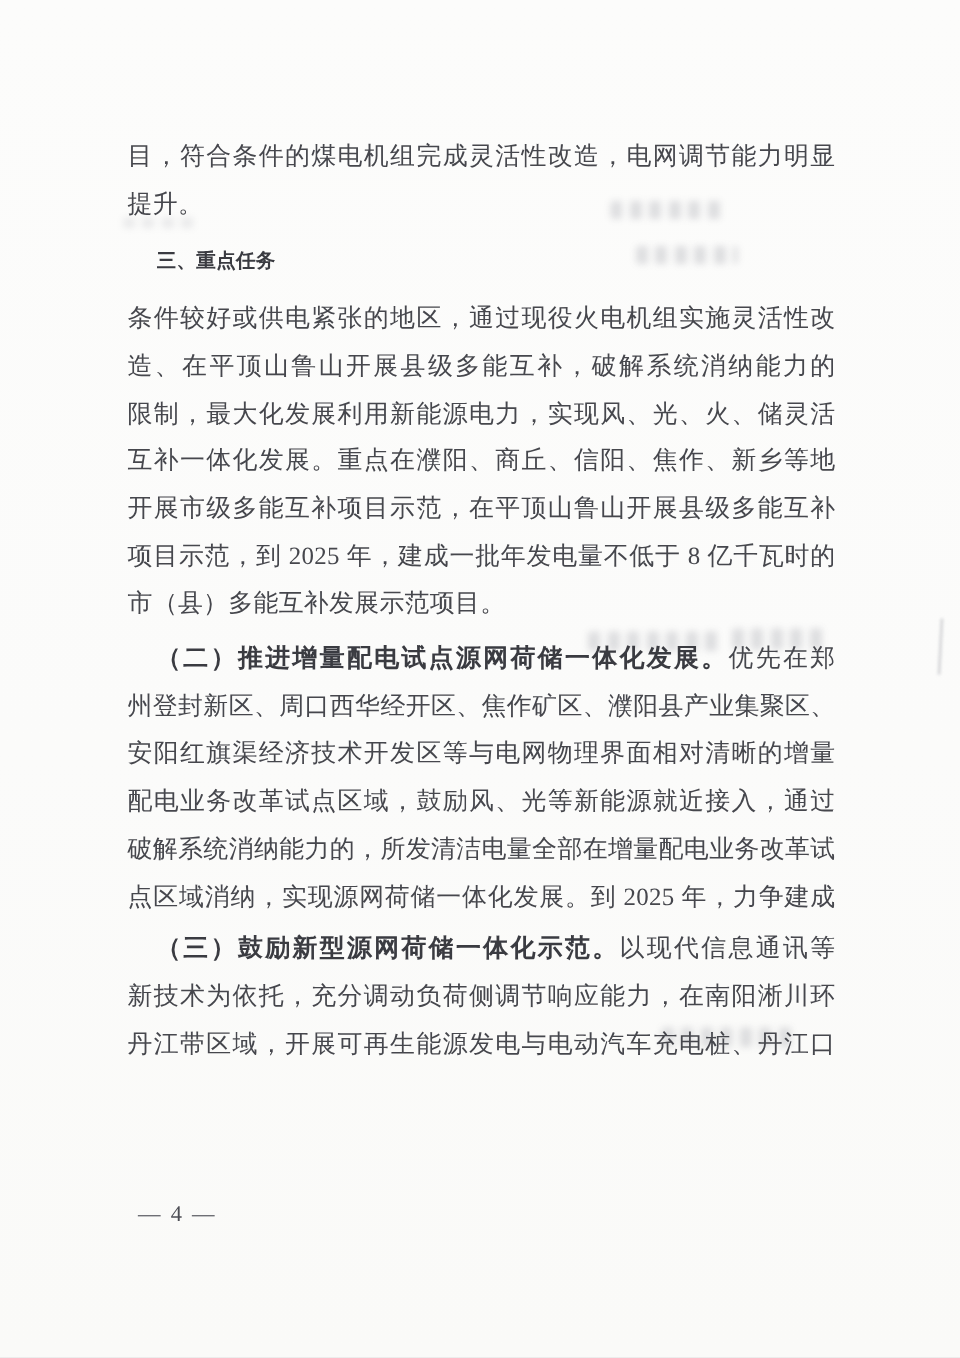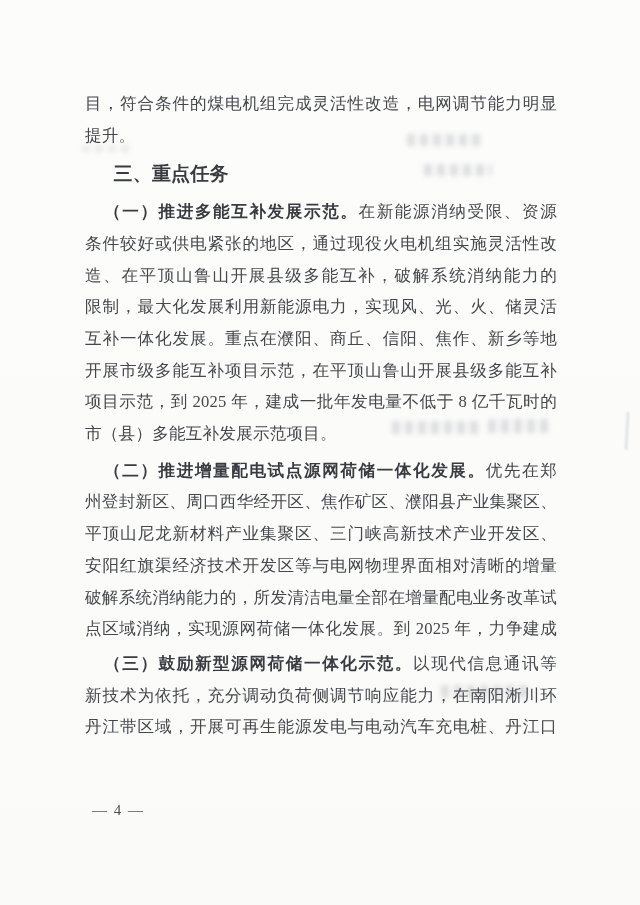--- a/index.html
+++ b/index.html
@@ -19,21 +19,21 @@
   }
   .para{margin:0;}
   .line{width:100%;text-align:justify;}
   .line.j{text-align-last:justify;}
   .line.ind{text-indent:1.15em;}
   .seg{font-weight:400;}
   .seg.bold{font-weight:700;color:#3a3b41;}
   .para.heading{
     margin-top:7px;
     font-family:"Liberation Sans","DejaVu Sans",sans-serif;
-    font-size:19px;color:#35363b;
+    font-size:13px;color:#35363b;
   }
   .para.heading .line{text-align:left;text-indent:1.5em;}
   .para.num-1{margin-top:6px;}
   .para.num-2{margin-top:5px;}
   .para.num-3{margin-top:3px;}
   .pagenum{
     position:absolute;left:92px;top:800px;
     font-size:15px;line-height:20px;letter-spacing:1.5px;color:#4d4e55;
   }
   
@@ -70,34 +70,33 @@
 
   <div class="doc">
       <div class="para continuation">
         <div class="line j"><span class="seg">目，符合条件的煤电机组完成灵活性改造，电网调节能力明显</span></div>
         <div class="line"><span class="seg">提升。</span></div>
       </div>
       <div class="para heading">
         <div class="line"><span class="seg bold">三、重点任务</span></div>
       </div>
       <div class="para num-1">
-        <div class="line j ind"><span class="seg bold">（一）推进多能互补发展示范。</span><span class="seg">在新能源消纳受限、资源</span></div>
         <div class="line j"><span class="seg">条件较好或供电紧张的地区，通过现役火电机组实施灵活性改</span></div>
         <div class="line j"><span class="seg">造、在平顶山鲁山开展县级多能互补，破解系统消纳能力的</span></div>
         <div class="line j"><span class="seg">限制，最大化发展利用新能源电力，实现风、光、火、储灵活</span></div>
         <div class="line j"><span class="seg">互补一体化发展。重点在濮阳、商丘、信阳、焦作、新乡等地</span></div>
         <div class="line j"><span class="seg">开展市级多能互补项目示范，在平顶山鲁山开展县级多能互补</span></div>
         <div class="line j"><span class="seg">项目示范，到 2025 年，建成一批年发电量不低于 8 亿千瓦时的</span></div>
         <div class="line"><span class="seg">市（县）多能互补发展示范项目。</span></div>
       </div>
       <div class="para num-2">
         <div class="line j ind"><span class="seg bold">（二）推进增量配电试点源网荷储一体化发展。</span><span class="seg">优先在郑</span></div>
         <div class="line j"><span class="seg">州登封新区、周口西华经开区、焦作矿区、濮阳县产业集聚区、</span></div>
-        <div class="line j"><span class="seg">平顶山尼龙新材料产业集聚区、三门峡高新技术产业开发区、</span></div>
         <div class="line j"><span class="seg">安阳红旗渠经济技术开发区等与电网物理界面相对清晰的增量</span></div>
+        <div class="line j"><span class="seg">配电业务改革试点区域，鼓励风、光等新能源就近接入，通过</span></div>
         <div class="line j"><span class="seg">破解系统消纳能力的，所发清洁电量全部在增量配电业务改革试</span></div>
         <div class="line j"><span class="seg">点区域消纳，实现源网荷储一体化发展。到 2025 年，力争建成</span></div>
       </div>
       <div class="para num-3">
         <div class="line j ind"><span class="seg bold">（三）鼓励新型源网荷储一体化示范。</span><span class="seg">以现代信息通讯等</span></div>
         <div class="line j"><span class="seg">新技术为依托，充分调动负荷侧调节响应能力，在南阳淅川环</span></div>
         <div class="line j"><span class="seg">丹江带区域，开展可再生能源发电与电动汽车充电桩、丹江口</span></div>
       </div>
     </div>
 

